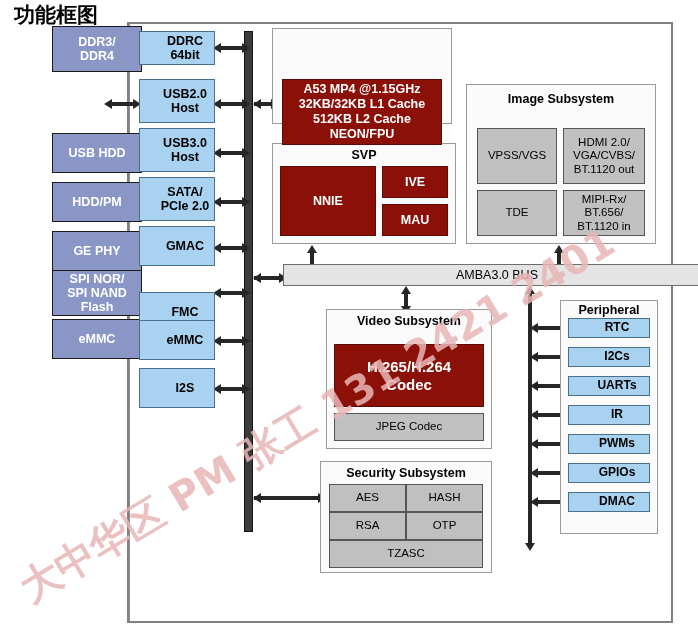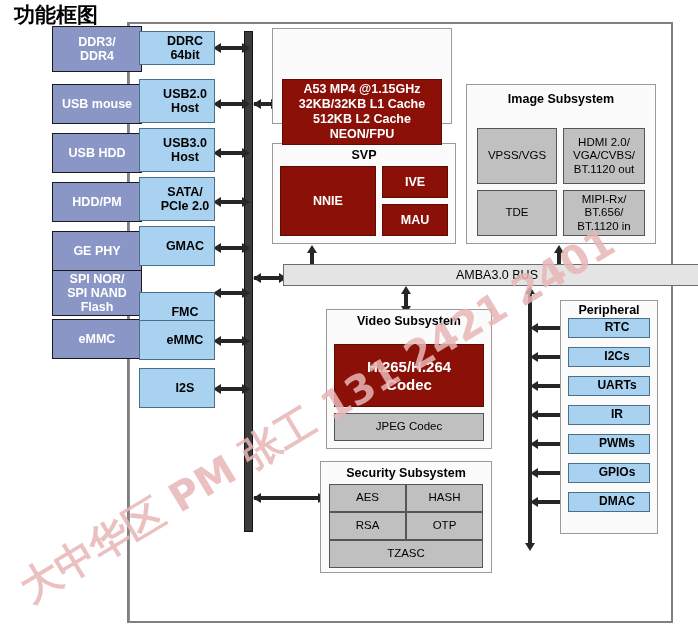--- a/index.html
+++ b/index.html
@@ -192,23 +192,20 @@
   <div class="chip-frame"></div>
 
   <div class="guide" style="left:129px;top:24px;height:597px;"></div>
 
   <div class="busbar" style="left:244px;top:31px;width:9px;height:501px;"></div>
 
   <div class="ext-block" style="left:16px;top:26px;width:90px;height:46px;">
     <span style="white-space:pre-line">DDR3/
 DDR4</span>
   </div>
-  <div class="ext-block" style="left:16px;top:84px;width:90px;height:40px;">
-    <span style="white-space:pre-line">USB mouse</span>
-  </div>
   <div class="ext-block" style="left:16px;top:133px;width:90px;height:40px;">
     <span style="white-space:pre-line">USB HDD</span>
   </div>
   <div class="ext-block" style="left:16px;top:182px;width:90px;height:40px;">
     <span style="white-space:pre-line">HDD/PM</span>
   </div>
   <div class="ext-block" style="left:16px;top:231px;width:90px;height:40px;">
     <span style="white-space:pre-line">GE PHY</span>
   </div>
   <div class="ext-block" style="left:16px;top:270px;width:90px;height:46px;">

